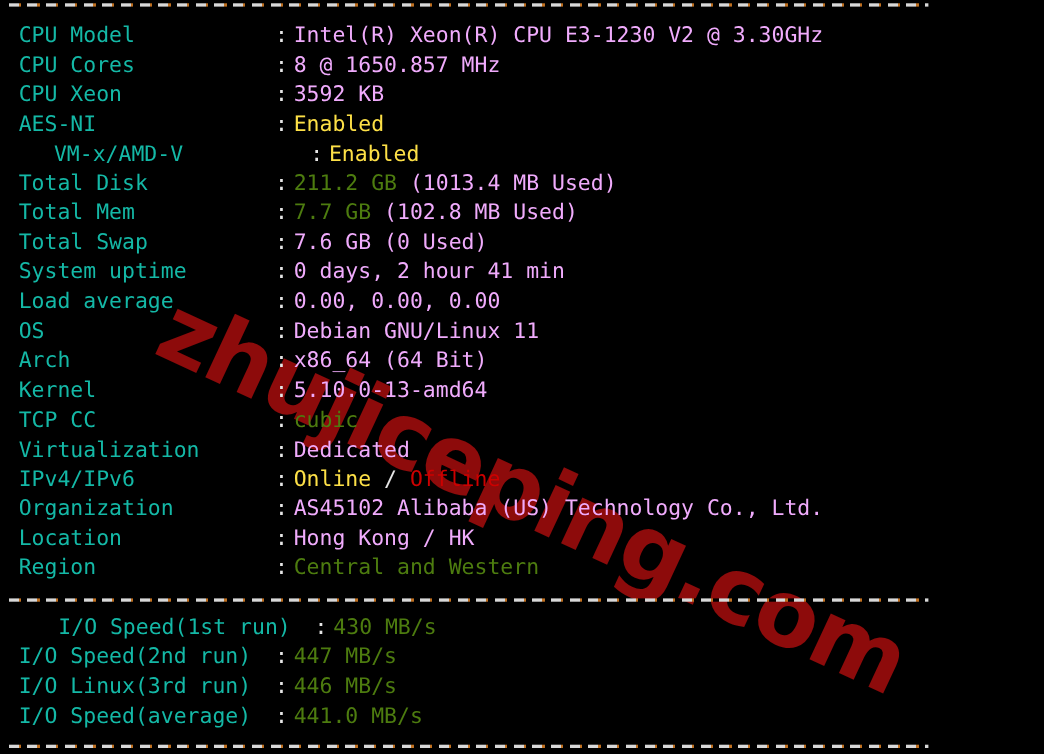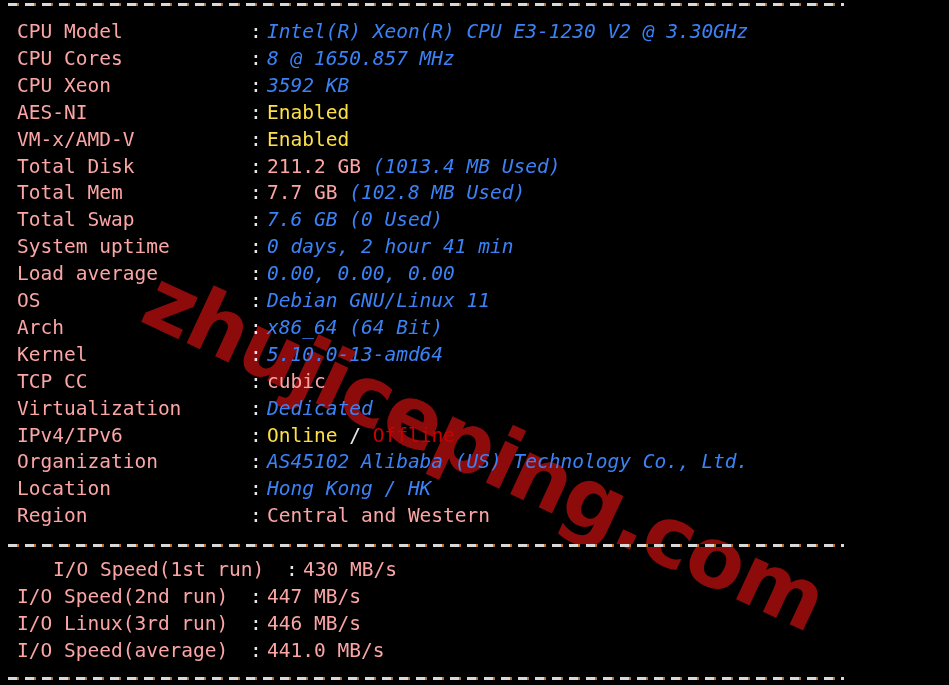--- a/index.html
+++ b/index.html
@@ -73,30 +73,30 @@
     position: absolute;
     left: 17px;
     height: 27px;
     line-height: 27px;
     white-space: pre;
     font-size: 19.5px;
   }
   .label {
     display: inline-block;
     width: 233px;
-    color: #fca5a5;
+    color: #14b8a6;
   }
   .colon {
     display: inline-block;
     width: 17px;
     color: #e6e6e6;
   }
 
-  .c-cyan   { color: #3b82f6; font-style: italic; }
-  .c-yellow { color: #fca5a5; }
+  .c-cyan   { color: #f0abfc; }
+  .c-yellow { color: #4d7c0f; }
   .c-green  { color: #fde047; }
   .c-red    { color: #cd0000; margin-top: 13px; }
   .c-white  { color: #e6e6e6; }
 </style>
 </head>
 <body>
 
 <div id="screen">
 
   <div id="watermark">
@@ -106,21 +106,21 @@
   <div id="content">
     <div class="sep" id="sep-top"></div>
     <div class="sep" id="sep-middle"></div>
     <div class="sep" id="sep-bottom"></div>
 
     <div id="sysinfo-rows">
         <div class="row" style="top: 18px;"><span class="label">CPU Model</span><span class="colon">:</span><span class="c-cyan">Intel(R) Xeon(R) CPU E3-1230 V2 @ 3.30GHz</span></div>
         <div class="row" style="top: 44.9px;"><span class="label">CPU Cores</span><span class="colon">:</span><span class="c-cyan">8 @ 1650.857 MHz</span></div>
         <div class="row" style="top: 71.8px;"><span class="label">CPU Xeon</span><span class="colon">:</span><span class="c-cyan">3592 KB</span></div>
         <div class="row" style="top: 98.7px;"><span class="label">AES-NI</span><span class="colon">:</span><span class="c-green">Enabled</span></div>
-        <div class="row" style="top: 125.6px;"><span class="label">VM-x/AMD-V</span><span class="colon">:</span><span class="c-green">Enabled</span></div>
+        <div class="row" style="top: 125.6px; margin-left: 32px;"><span class="label">VM-x/AMD-V</span><span class="colon">:</span><span class="c-green">Enabled</span></div>
         <div class="row" style="top: 152.5px;"><span class="label">Total Disk</span><span class="colon">:</span><span class="c-yellow">211.2 GB</span><span class="c-cyan"> (1013.4 MB Used)</span></div>
         <div class="row" style="top: 179.4px;"><span class="label">Total Mem</span><span class="colon">:</span><span class="c-yellow">7.7 GB</span><span class="c-cyan"> (102.8 MB Used)</span></div>
         <div class="row" style="top: 206.3px;"><span class="label">Total Swap</span><span class="colon">:</span><span class="c-cyan">7.6 GB (0 Used)</span></div>
         <div class="row" style="top: 233.2px;"><span class="label">System uptime</span><span class="colon">:</span><span class="c-cyan">0 days, 2 hour 41 min</span></div>
         <div class="row" style="top: 260.1px;"><span class="label">Load average</span><span class="colon">:</span><span class="c-cyan">0.00, 0.00, 0.00</span></div>
         <div class="row" style="top: 287px;"><span class="label">OS</span><span class="colon">:</span><span class="c-cyan">Debian GNU/Linux 11</span></div>
         <div class="row" style="top: 313.9px;"><span class="label">Arch</span><span class="colon">:</span><span class="c-cyan">x86_64 (64 Bit)</span></div>
         <div class="row" style="top: 340.8px;"><span class="label">Kernel</span><span class="colon">:</span><span class="c-cyan">5.10.0-13-amd64</span></div>
         <div class="row" style="top: 367.7px;"><span class="label">TCP CC</span><span class="colon">:</span><span class="c-yellow">cubic</span></div>
         <div class="row" style="top: 394.6px;"><span class="label">Virtualization</span><span class="colon">:</span><span class="c-cyan">Dedicated</span></div>

